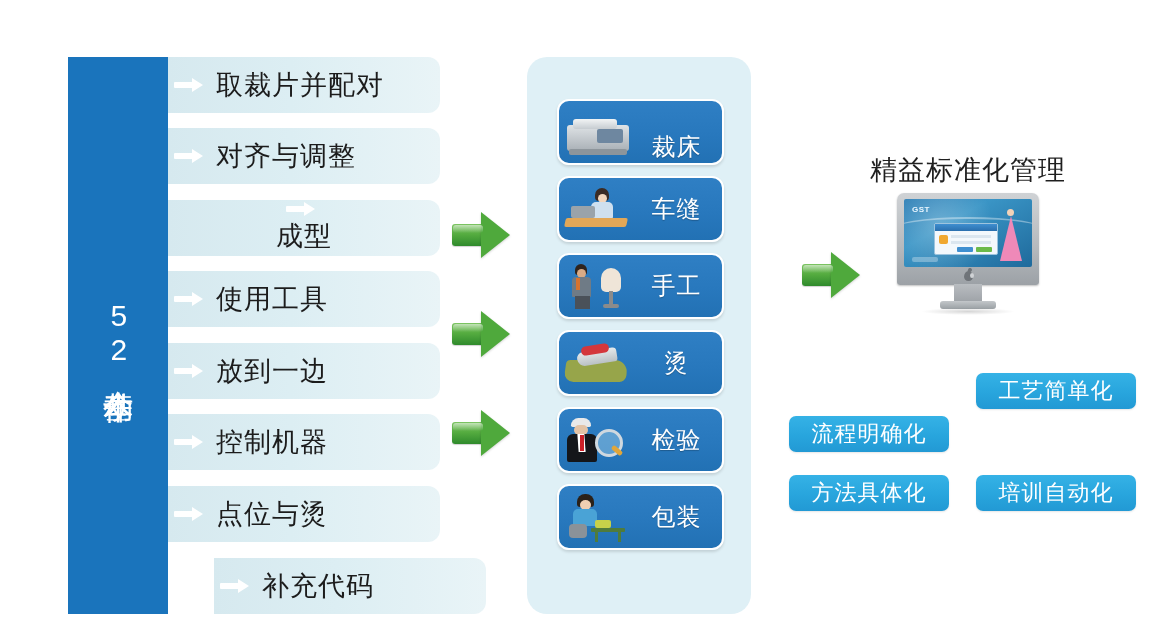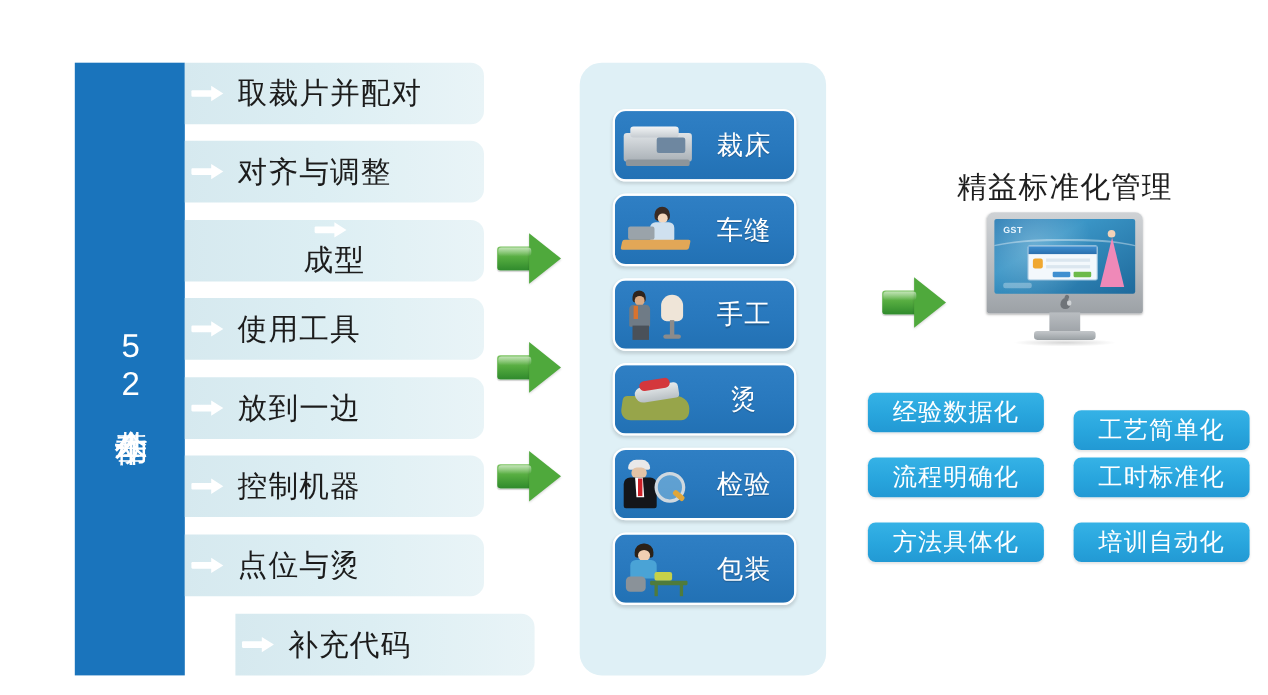--- a/index.html
+++ b/index.html
@@ -257,21 +257,21 @@
     <div class="head"></div>
     <div class="gloss"></div>
   </div>
   <div class="garrow" style="left:452px;top:410px;">
     <div class="shaft"></div>
     <div class="head"></div>
     <div class="gloss"></div>
   </div>
 
   <div id="process-panel">
-      <div class="process-box" style="top: 42px;">
+      <div class="process-box" style="top: 42px; align-items: flex-end;">
         <span class="thumb">
           <span style="position:absolute;left:6px;top:16px;width:62px;height:26px;background:linear-gradient(180deg,#dfe3e6,#a9b0b6);border-radius:3px;"></span>
           <span style="position:absolute;left:12px;top:10px;width:44px;height:10px;background:linear-gradient(180deg,#f2f4f5,#c6ccd1);border-radius:3px;"></span>
           <span style="position:absolute;left:36px;top:20px;width:26px;height:14px;background:#6e87a0;border-radius:2px;"></span>
           <span style="position:absolute;left:8px;top:40px;width:58px;height:6px;background:#8d959b;border-radius:2px;"></span>
         </span>
         <span class="plabel">裁床</span>
       </div>
       <div class="process-box" style="top: 119px;">
         <span class="thumb">
@@ -362,21 +362,19 @@
       <div class="mon-chin">
         <span class="apple-logo"></span>
       </div>
     </div>
     <div class="mon-neck"></div>
     <div class="mon-foot"></div>
     <div class="mon-shadow"></div>
   </div>
 
   <div id="benefit-tags">
-      <div class="benefit-tag" style="left: 0px; top: 0px;">经验数据化</div>
       <div class="benefit-tag" style="left: 187px; top: 16px;">工艺简单化</div>
       <div class="benefit-tag" style="left: 0px; top: 59px;">流程明确化</div>
-      <div class="benefit-tag" style="left: 187px; top: 59px;">工时标准化</div>
       <div class="benefit-tag" style="left: 0px; top: 118px;">方法具体化</div>
       <div class="benefit-tag" style="left: 187px; top: 118px;">培训自动化</div>
     </div>
 
 </div>
 
 </body></html>

